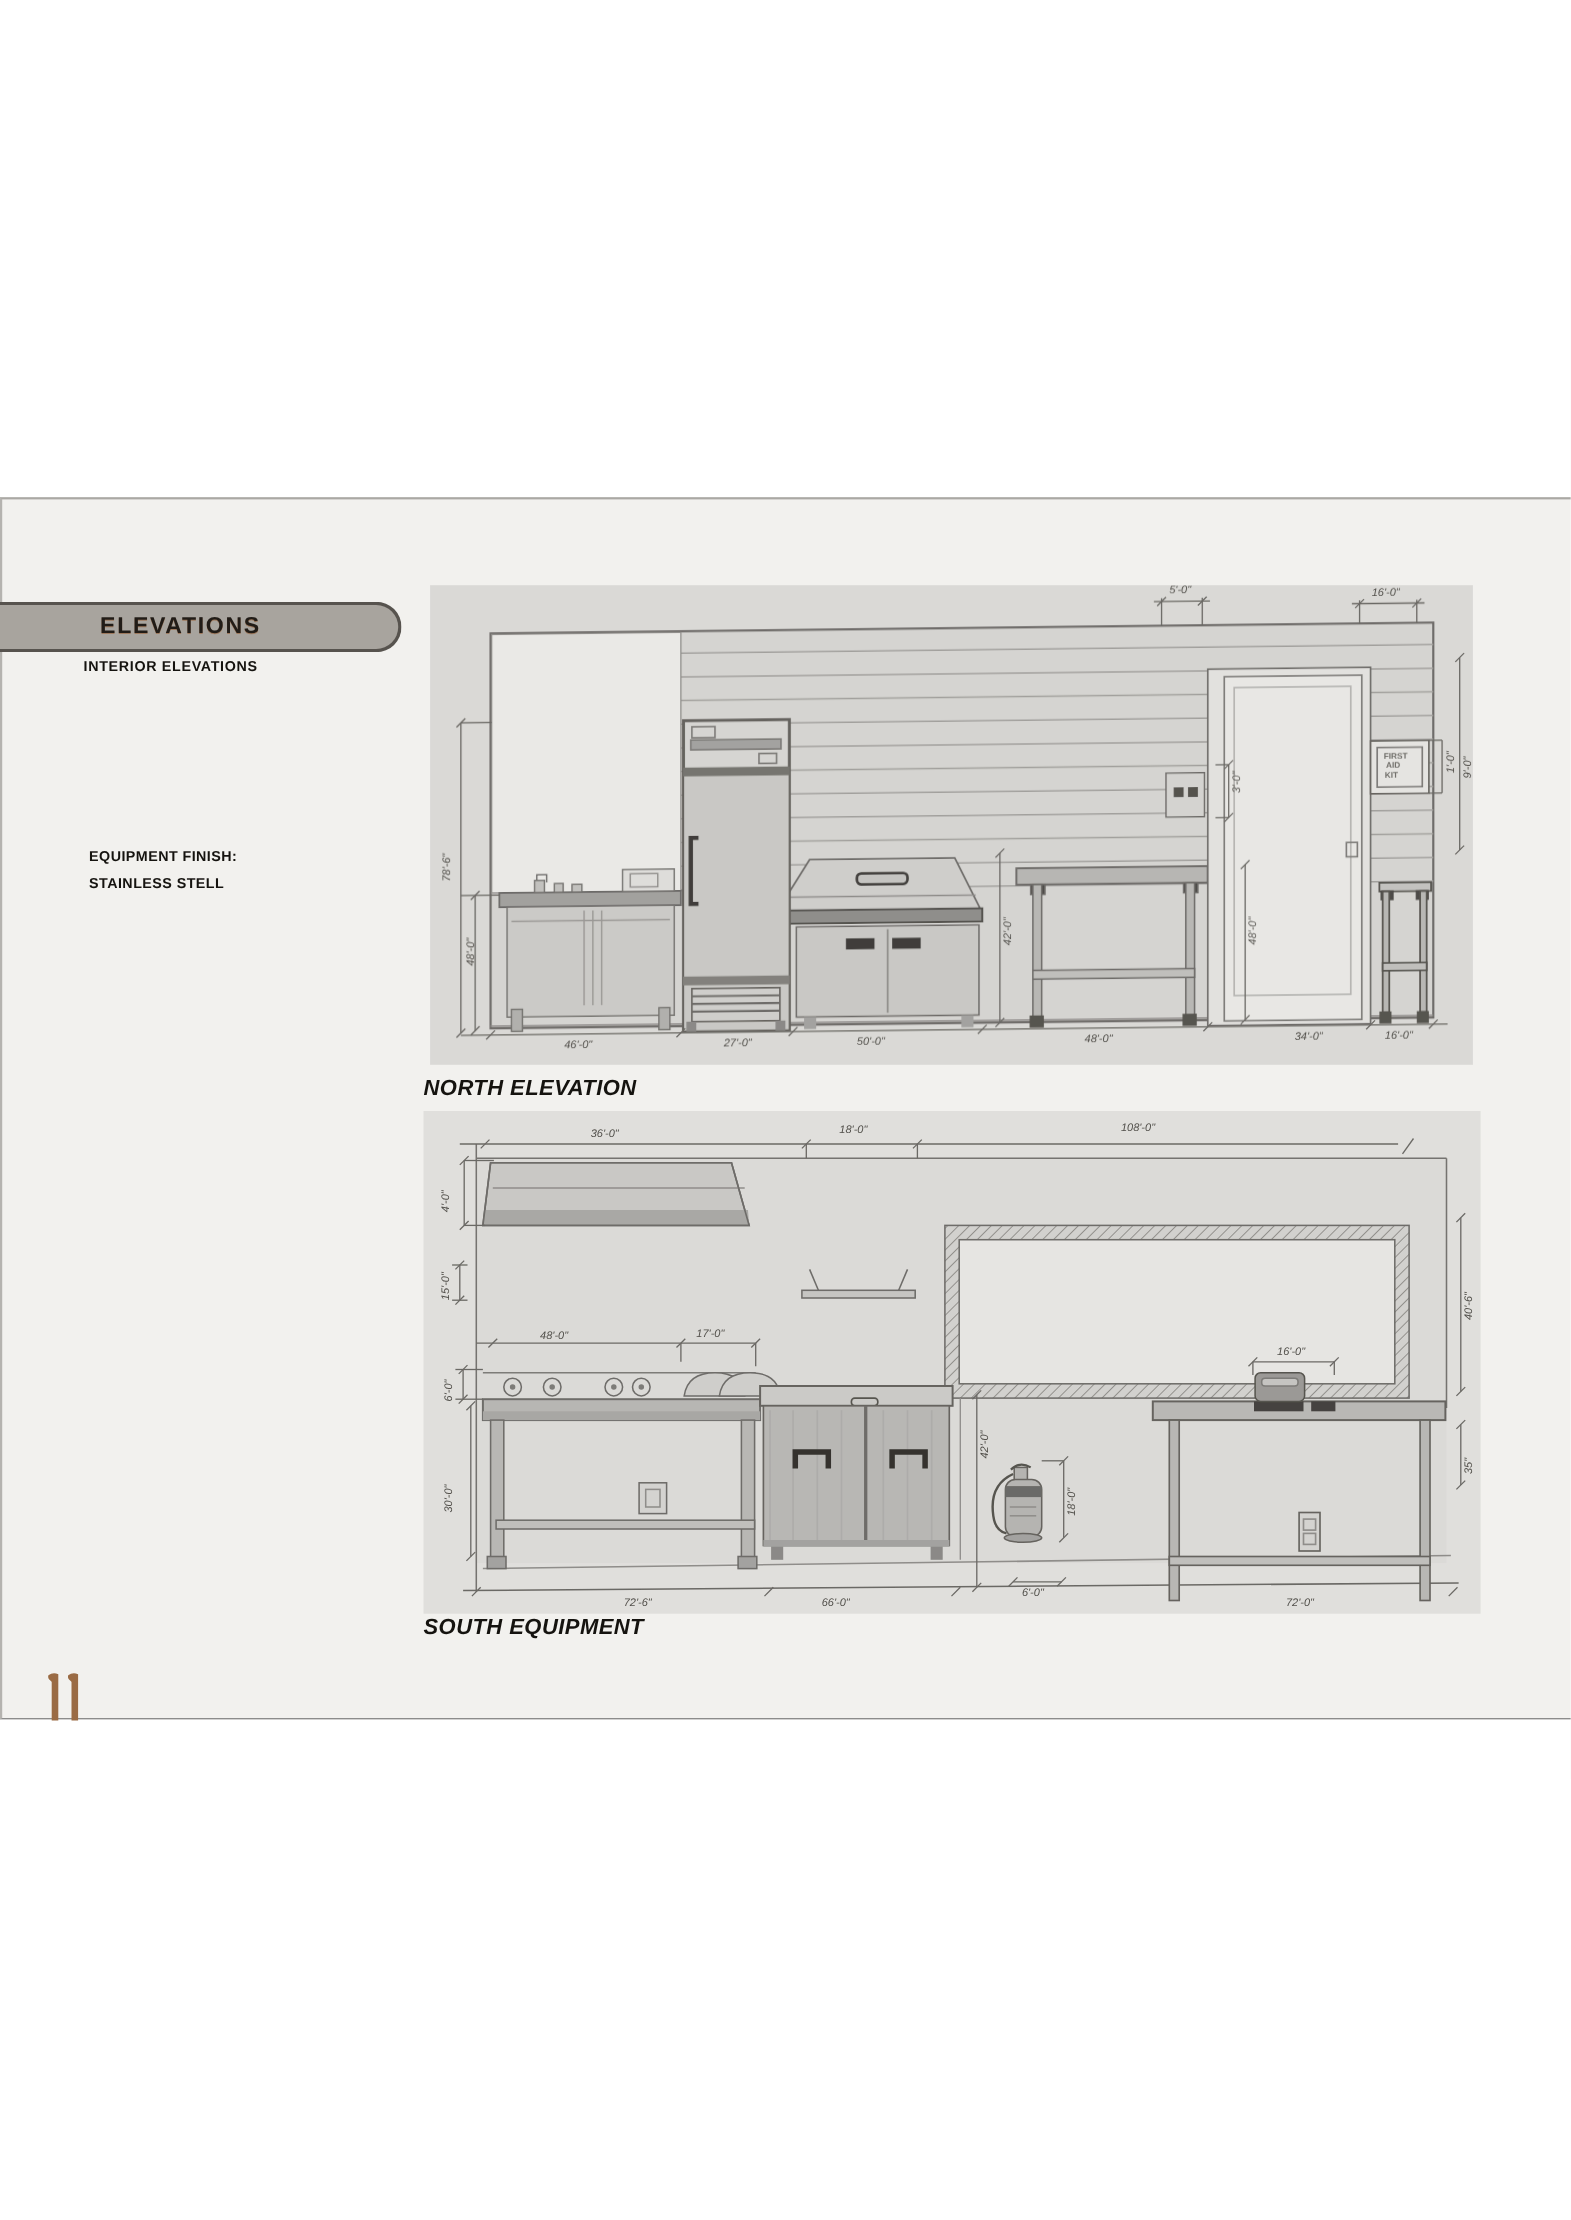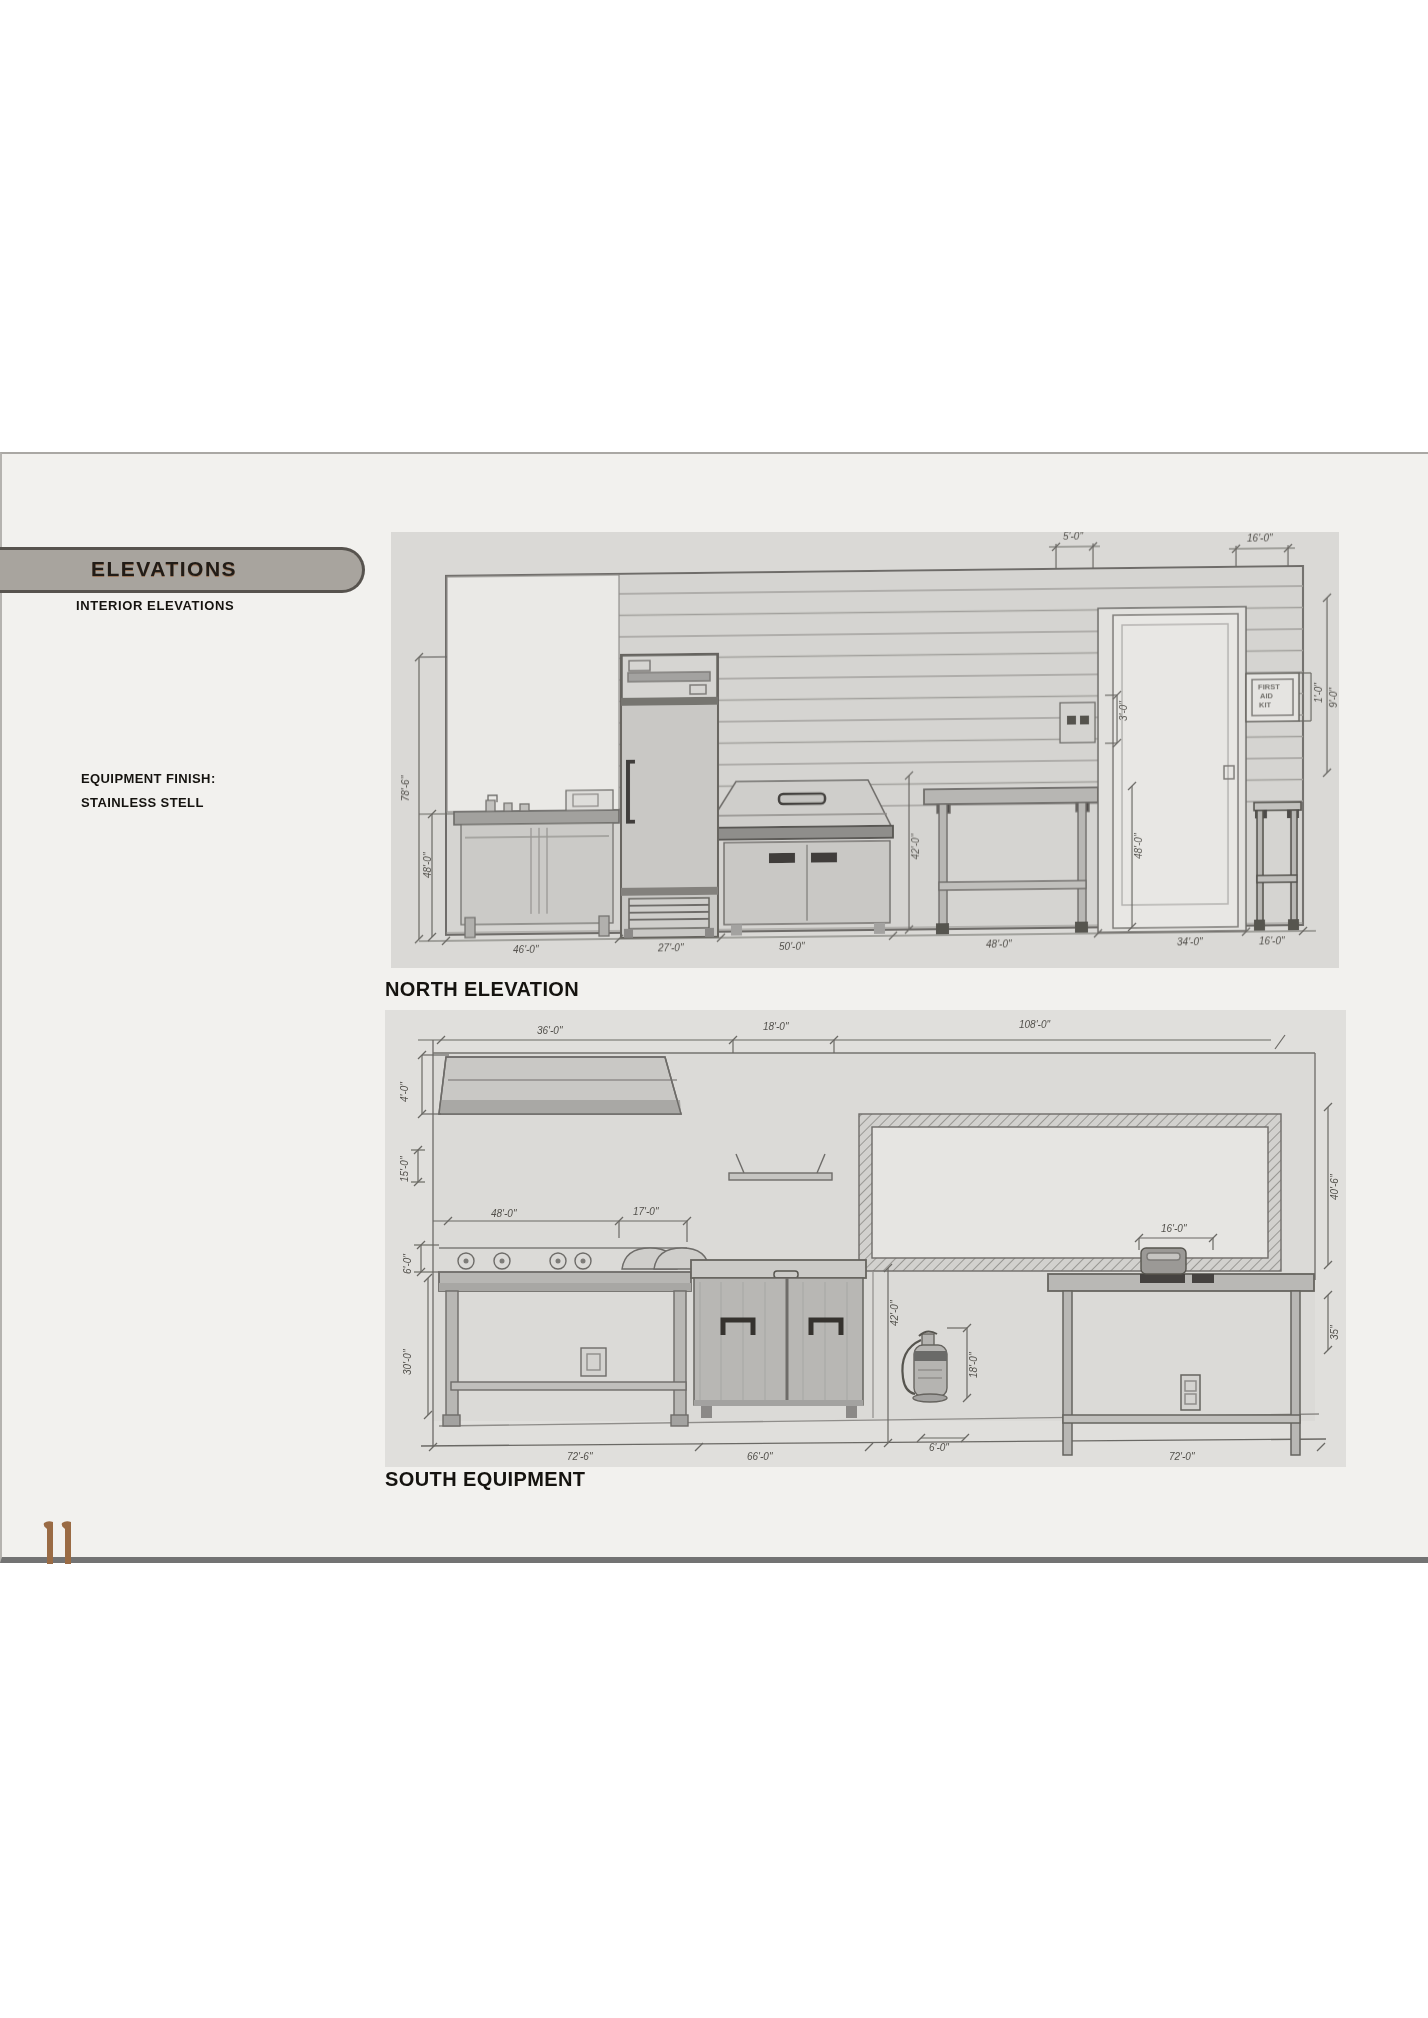--- a/index.html
+++ b/index.html
@@ -1,28 +1,28 @@
 <!DOCTYPE html>
 <html><head>
 <meta charset="utf-8">
 <style>
   html,body{margin:0;padding:0;}
   body{width:1428px;height:2018px;background:#ffffff;position:relative;
        font-family:"Liberation Sans",sans-serif;}
   .page{position:absolute;left:0;top:452px;width:1428px;height:1111px;
         background:#f2f1ee;border-top:2px solid #aaa8a4;border-left:2px solid #b5b3af;
-        border-bottom:6px solid #737373;box-sizing:border-box;}
+        border-bottom:1px solid #737373;box-sizing:border-box;}
   .abs{position:absolute;}
   .pill{position:absolute;left:-2px;top:93px;width:362px;height:40px;
         background:#a8a49e;border:3px solid #57534e;border-left:none;
         border-radius:0 24px 24px 0;}
   .pill span{position:absolute;left:91px;top:7px;font-size:21px;font-weight:bold;
         letter-spacing:1.5px;color:#211c17;text-shadow:0 1px 0 rgba(150,85,40,.55);}
   .h2{font-size:13px;font-weight:bold;color:#15130f;letter-spacing:0.6px;}
-  .lbl{font-size:20px;font-weight:bold;color:#15130f;letter-spacing:0.4px;}
+  .lbl{font-size:20px;font-weight:bold;color:#15130f;letter-spacing:0.4px;font-style:italic;}
   .blk{font-size:13px;font-weight:bold;color:#15130f;letter-spacing:0.4px;line-height:24.3px;white-space:pre;}
   .scan{position:absolute;background:#dad9d6;}
 </style>
 </head>
 <body>
 <div class="page">
   <div class="pill">
       <span>ELEVATIONS</span>
     </div>
   <div class="abs h2" style="left:74px;top:144px;">INTERIOR ELEVATIONS</div>

